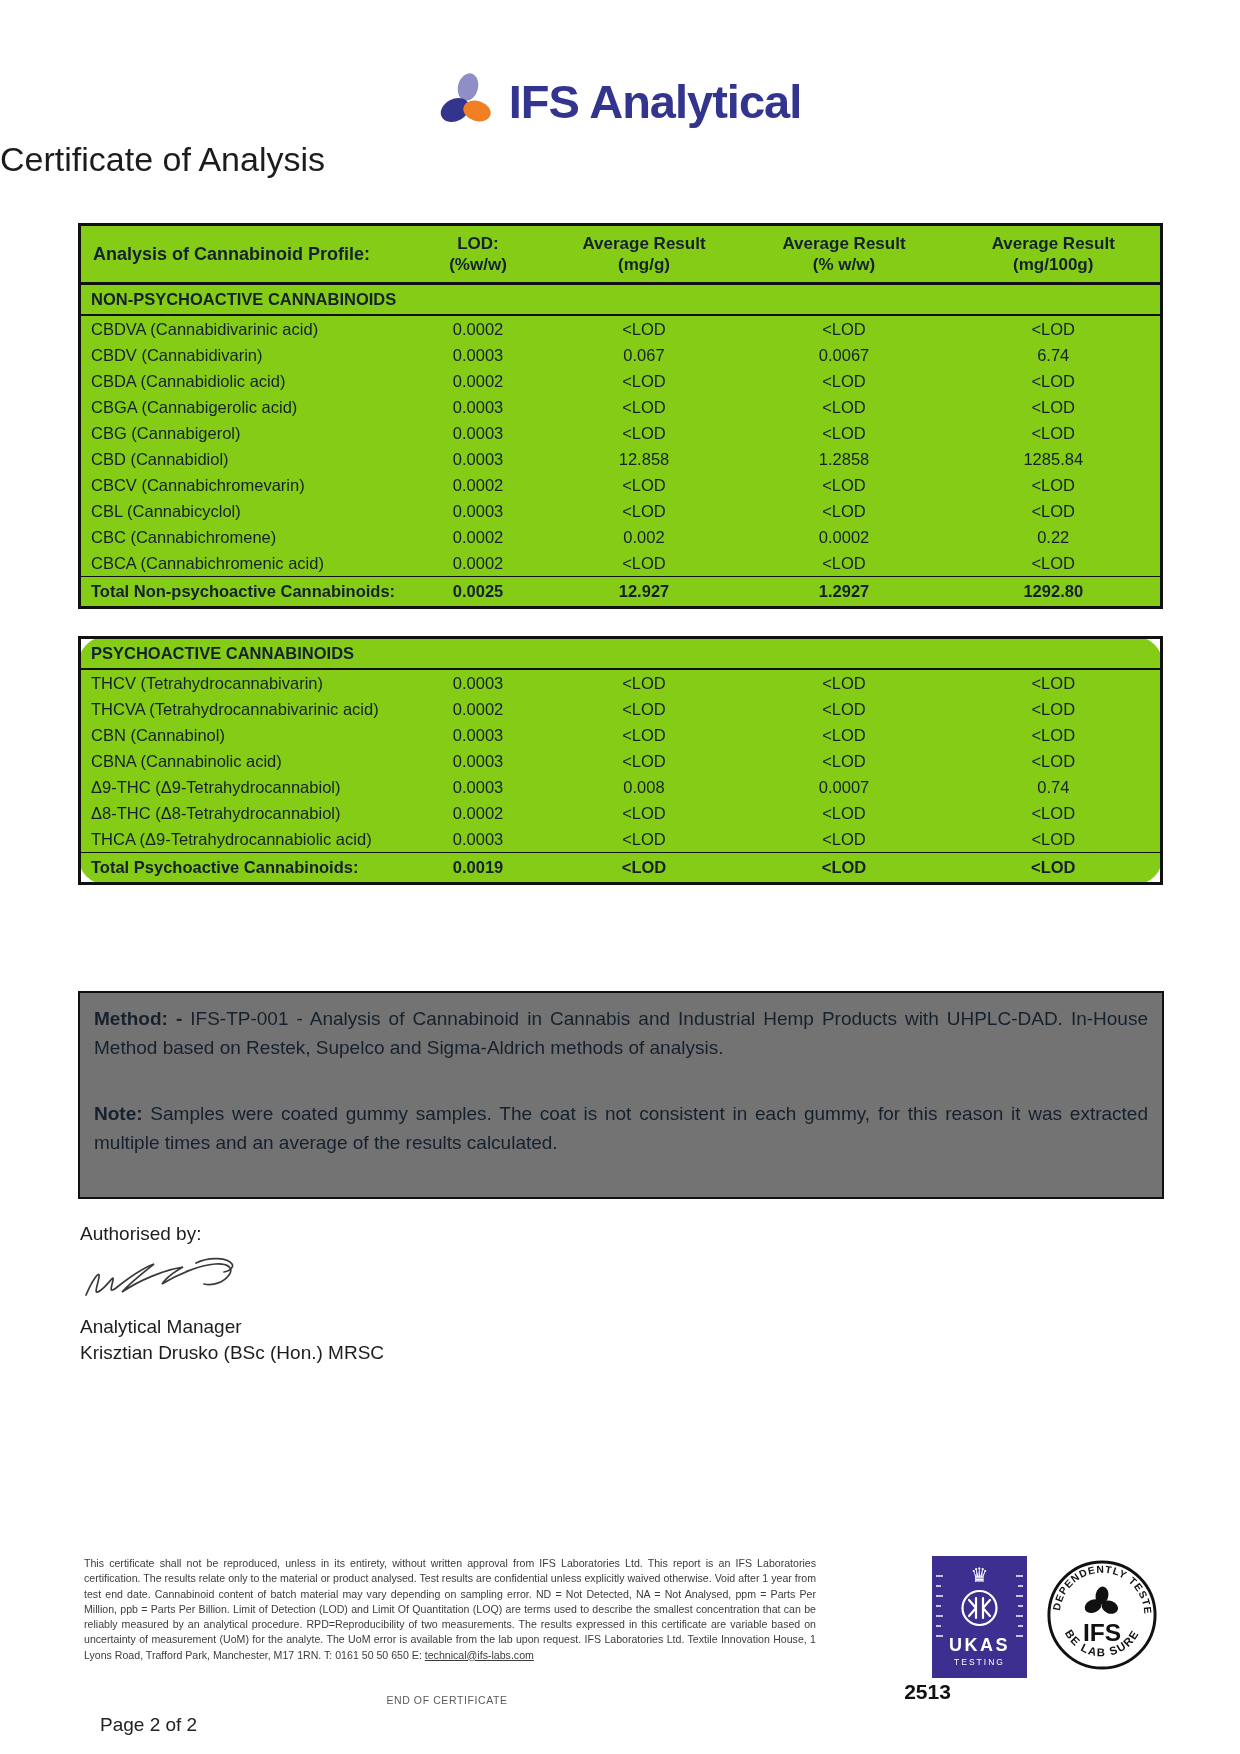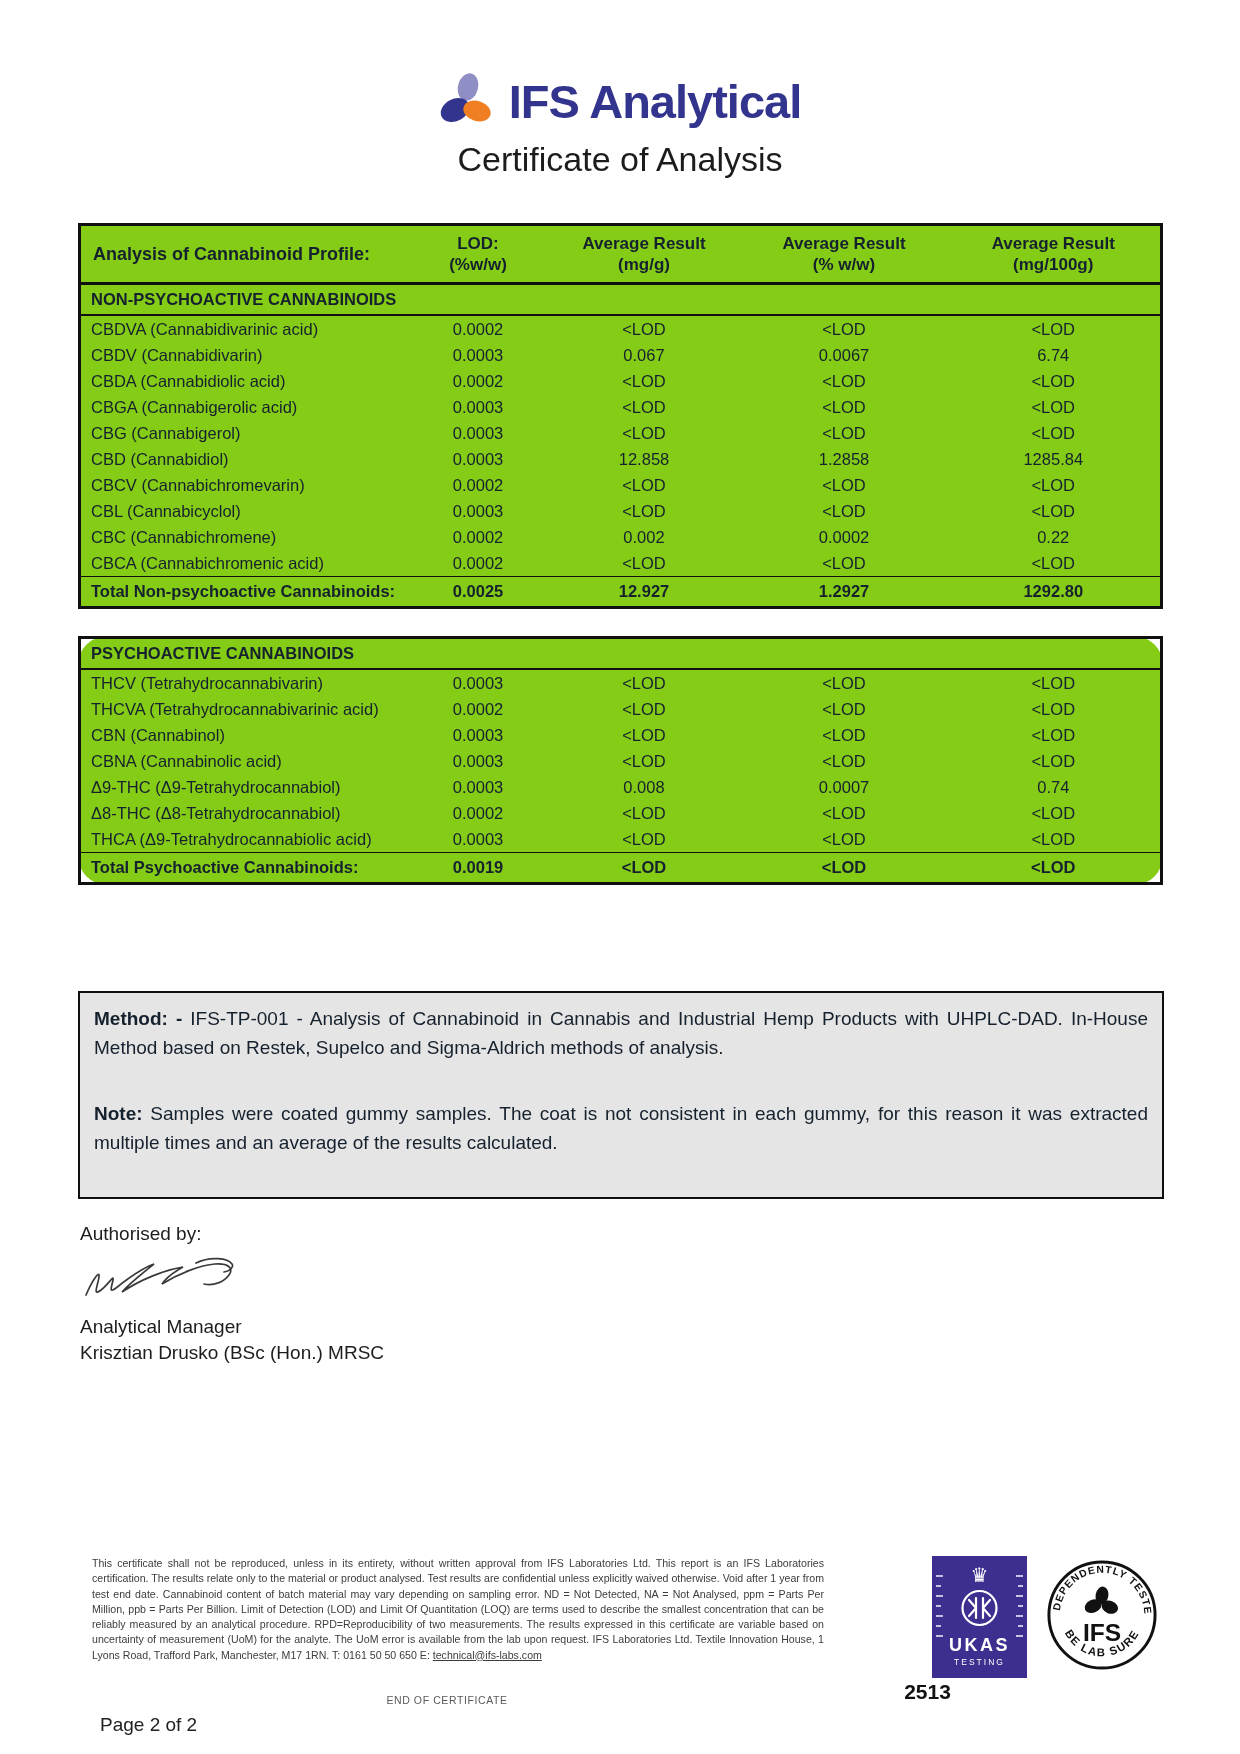--- a/index.html
+++ b/index.html
@@ -3,53 +3,53 @@
 <meta charset="utf-8">
 <style>
   html,body{margin:0;padding:0;background:#e8e8e8;}
   .page{
     position:relative;width:1240px;height:1754px;background:#ffffff;margin:0 auto;
     font-family:"Liberation Sans","DejaVu Sans",sans-serif;color:#16212e;overflow:hidden;
   }
   
   .brand-row{display:flex;justify-content:center;align-items:center;gap:14px;padding-top:72px;}
   .brand-name{font-size:47px;font-weight:700;color:#32348e;letter-spacing:-1px;}
-  .doc-title{text-align:center;font-size:34px;font-weight:400;color:#1c1c1c;margin-top:10px;}
+  .doc-title{font-size:34px;font-weight:400;color:#1c1c1c;margin-top:10px;}
   
   table.coa{
     border-collapse:collapse;table-layout:fixed;width:1082px;margin-left:78px;
     background:#84cc16;border:3px solid #101010;font-size:16.5px;color:#16212e;
   }
   table.coa.first{margin-top:44px;}
   table.coa.second{margin-top:27px;border-radius:29px;}
   .coa th,.coa td{padding:1px 4px;height:24px;vertical-align:middle;overflow:hidden;white-space:nowrap;}
   .coa thead tr{border-bottom:3px solid #101010;}
   .coa th{font-weight:700;}
   th.profile{text-align:left;font-size:18px;padding-left:12px;height:54px;}
   th.two-line{height:54px;text-align:center;line-height:1.25;font-size:17px;}
   tr.section td{font-weight:700;border-bottom:2.5px solid #101010;padding-left:10px;font-size:16.5px;height:27px;text-align:left;}
   td.name{text-align:left;padding-left:10px;}
   td.num{text-align:center;}
   tr.total td{font-weight:700;border-top:1.5px solid #101010;height:27px;}
   
   .method-box{
-    width:1054px;margin-left:78px;margin-top:106px;background:#e5e5e5;
+    width:1054px;margin-left:78px;margin-top:106px;background:#737373;
     border:2.5px solid #101010;padding:12px 14px 40px 14px;font-size:19px;line-height:1.5;color:#16212e;
     text-align:justify;
   }
   .method-box p{margin:0;}
   .method-box .gap{height:38px;}
   .method-box b{font-weight:700;}
   
   .auth{margin-left:80px;margin-top:24px;font-size:19px;color:#1d1d1d;}
   .auth .sig{margin:6px 0 2px 0;}
   .auth .role,.auth .name{line-height:1.35;}
   
   .fineprint{
-    position:absolute;left:92px;top:1556px;width:732px;font-size:10.6px;line-height:1.44;
+    position:absolute;left:84px;top:1556px;width:732px;font-size:10.6px;line-height:1.44;
     color:#3c3c3c;text-align:justify;margin:0;
   }
   .fineprint a{color:#3c3c3c;text-decoration:underline;}
   .ukas-badge{position:absolute;left:932px;top:1556px;}
   .ukas-number{position:absolute;left:880px;top:1680px;width:95px;text-align:center;font-size:21px;font-weight:700;color:#111;}
   .ifs-stamp{position:absolute;left:1045px;top:1558px;}
   .end-cert{position:absolute;left:297px;top:1694px;width:300px;text-align:center;font-size:10.5px;letter-spacing:0.6px;color:#5a5a5a;}
   .page-no{position:absolute;left:88px;top:1714px;font-size:19px;color:#222;margin-left:12px;}
 </style>
 </head>

